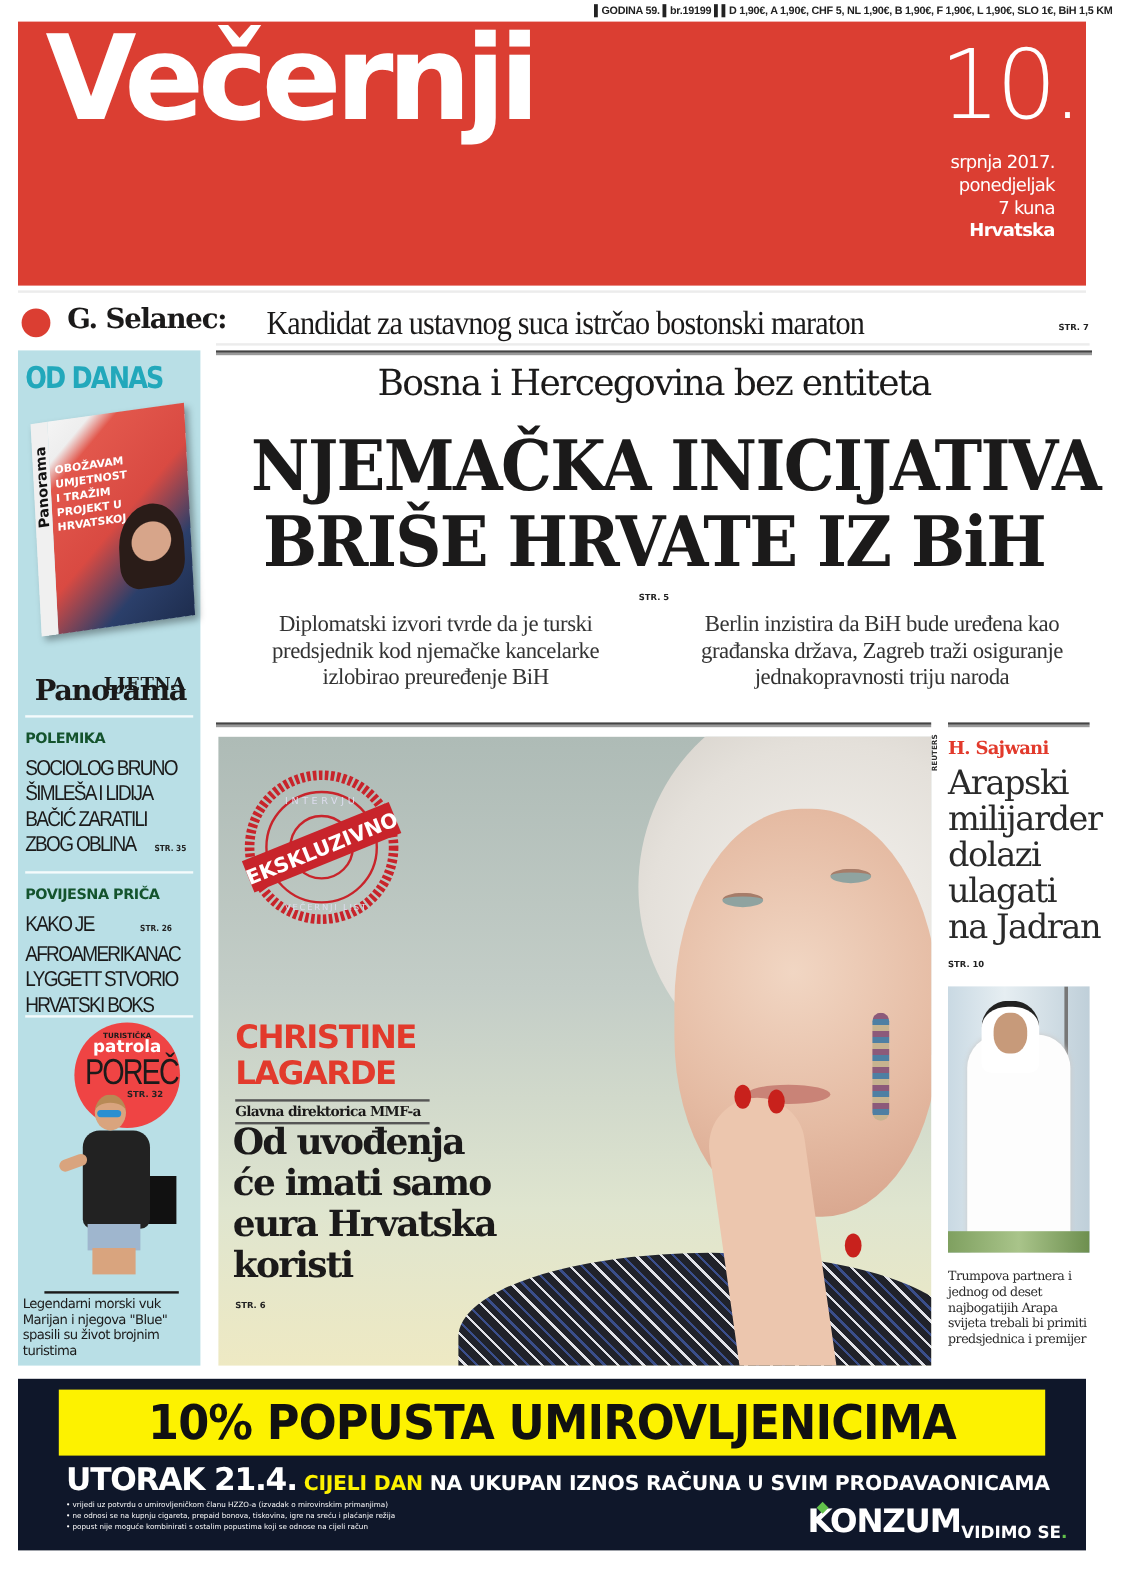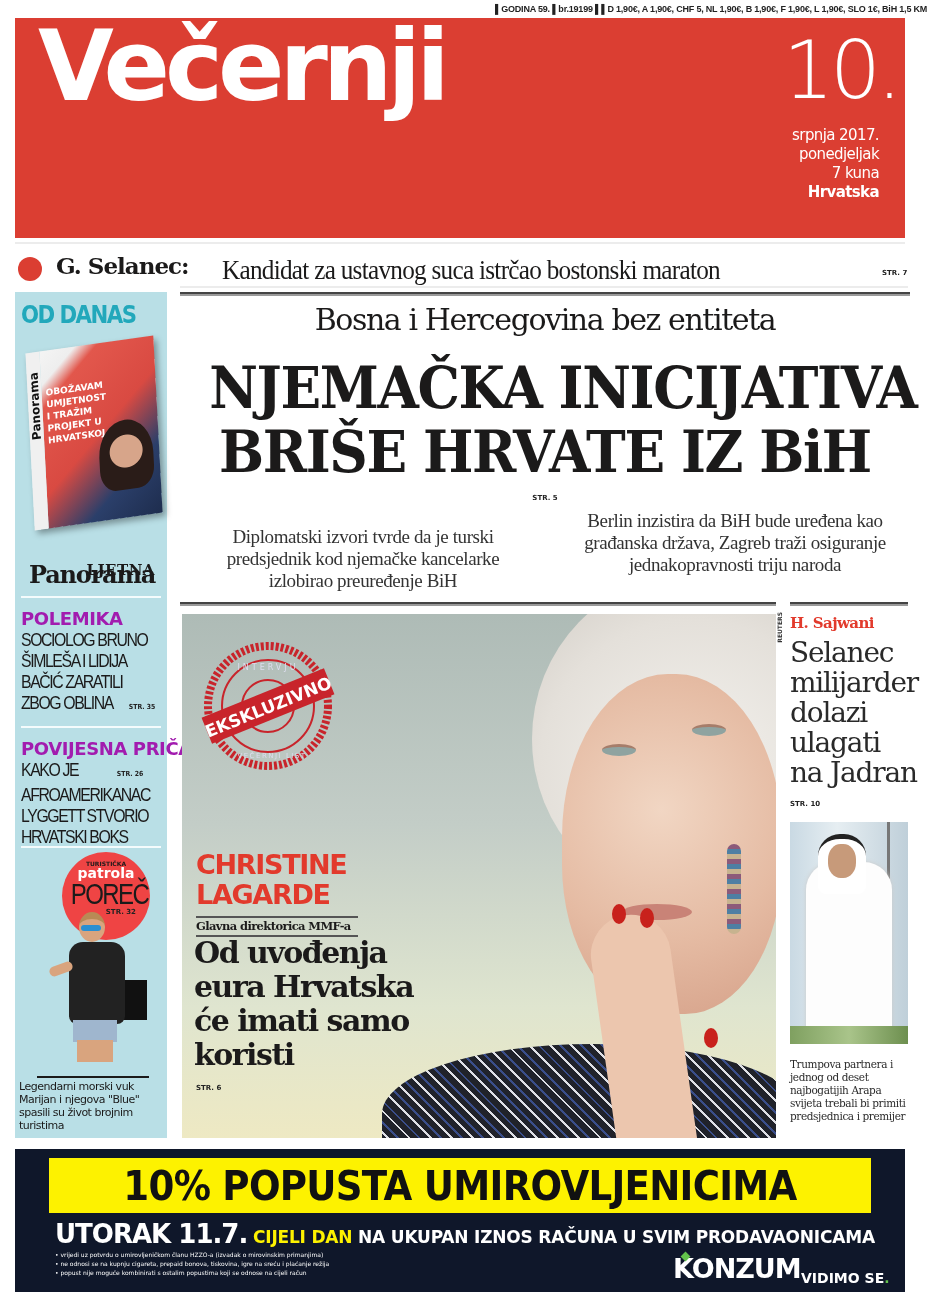--- a/index.html
+++ b/index.html
@@ -31,21 +31,21 @@
   
   .sidebar { left: 15px; top: 292px; width: 152px; height: 846px; background: #b9dfe6; }
   .sb-oddanas { position: absolute; left: 6px; top: 8px; font-family: "DejaVu Sans", sans-serif; font-weight: bold; font-size: 25px; color: #22a8bb; letter-spacing: -1.8px; transform: scaleX(0.85); transform-origin: left; white-space: nowrap; }
   .mag { position: absolute; left: 15px; top: 52px; width: 128px; height: 178px; background: linear-gradient(135deg,#f4f4f4 0%,#eee 12%,#e2574c 20%,#d94a42 50%,#2b3f6a 75%,#1e2d4e 100%); transform: skewY(-5deg) rotate(-3deg); box-shadow: 3px 4px 6px rgba(0,0,0,0.35); border-left: 14px solid #f0f0f0; }
   .mag-title { position: absolute; left: -14px; top: 20px; width: 14px; font-family: "DejaVu Sans", sans-serif; font-weight: bold; font-size: 12px; color: #111; writing-mode: vertical-rl; transform: rotate(180deg); }
   .mag-head { position: absolute; left: 4px; top: 36px; color: #fff; font-family: "DejaVu Sans", sans-serif; font-weight: bold; font-size: 9px; line-height: 12px; text-transform: uppercase; }
   .mag-face { position: absolute; right: 6px; top: 80px; width: 54px; height: 70px; border-radius: 50% 50% 30% 30%; background: radial-gradient(circle at 50% 45%, #d7a58a 0 34%, #2a1c18 36% 100%); }
   .sb-ljetna { position: absolute; right: 12px; top: 254px; font-family: "DejaVu Serif", serif; font-weight: bold; font-size: 15px; letter-spacing: 0.5px; color: #1b1a1a; margin-top: 15px; }
   .sb-panorama { position: absolute; right: 12px; top: 268px; font-family: "DejaVu Serif", serif; font-weight: bold; font-size: 24px; letter-spacing: -1.2px; color: #1b1a1a; }
   .sb-rule { position: absolute; left: 6px; width: 140px; height: 2px; background: #f4fbfc; }
-  .sb-sec { position: absolute; left: 6px; font-family: "DejaVu Sans", sans-serif; font-weight: bold; font-size: 18px; color: #a21caf; letter-spacing: -0.4px; white-space: nowrap; }
+  .sb-sec { position: absolute; left: 6px; font-family: "DejaVu Sans", sans-serif; font-weight: bold; font-size: 12px; color: #14532d; letter-spacing: -0.4px; white-space: nowrap; }
   .sb-story { position: absolute; left: 6px; font-family: "Liberation Sans", sans-serif; font-size: 18px; line-height: 21px; letter-spacing: -1.6px; transform: scaleX(0.88); transform-origin: left; color: #1b1a1a; white-space: nowrap; }
   .sb-story .str { letter-spacing: 0; margin-left: 18px; }
   .porec { position: absolute; left: 47px; top: 560px; width: 88px; height: 88px; border-radius: 50%; background: #ef4444; text-align: center; }
   .porec .k1 { display: block; margin-top: 8px; font-family: "DejaVu Sans", sans-serif; font-weight: bold; font-size: 6px; }
   .porec .k2 { display: block; font-family: "DejaVu Sans", sans-serif; font-weight: bold; font-size: 14px; color: #fff; line-height: 13px; }
   .porec .k3 { display: block; font-family: "Liberation Sans", sans-serif; font-size: 30px; line-height: 28px; letter-spacing: -2px; transform: scaleX(0.8); }
   .porec .str { display: block; text-align: right; padding-right: 14px; }
   .walker { position: absolute; left: 30px; top: 620px; width: 110px; height: 150px; }
   .walker .head { position: absolute; left: 34px; top: 0; width: 26px; height: 30px; border-radius: 50%; background: #d9a47e; border-top: 7px solid #b88a55; }
   .walker .glasses { position: absolute; left: 36px; top: 13px; width: 20px; height: 6px; background: #2a8fd1; border-radius: 3px; }
@@ -187,21 +187,21 @@
   <div class="sb-caption">Legendarni morski vuk Marijan i njegova "Blue" spasili su život brojnim turistima</div>
 </div>
 
 <div class="dbl-rule" style="left:180px;top:292px;width:730px;"></div>
 <div class="abs kicker">Bosna i Hercegovina bez entiteta</div>
 <div class="abs lead-head">
   <div>NJEMAČKA INICIJATIVA</div>
   <div>BRIŠE HRVATE IZ BiH</div>
 </div>
 <div class="abs lead-str str">STR. 5</div>
-<div class="abs lead-col" style="left:198px;margin-top:16px;">Diplomatski izvori tvrde da je turski predsjednik kod njemačke kancelarke izlobirao preuređenje BiH</div>
+<div class="abs lead-col" style="left:198px;">Diplomatski izvori tvrde da je turski predsjednik kod njemačke kancelarke izlobirao preuređenje BiH</div>
 <div class="abs lead-col" style="left:570px;">Berlin inzistira da BiH bude uređena kao građanska država, Zagreb traži osiguranje jednakopravnosti triju naroda</div>
 
 <div class="dbl-rule" style="left:180px;top:602px;width:596px;"></div>
 <div class="abs photo">
   <div class="hair"></div>
   <div class="face"></div>
   <div class="eye" style="left:420px;top:130px;"></div>
   <div class="eye" style="left:510px;top:110px;"></div>
   <div class="lips"></div>
   <div class="earring"></div>
@@ -223,53 +223,53 @@
     <text x="74" y="122" text-anchor="middle" font-family="DejaVu Sans, sans-serif" font-size="7" fill="#dde" letter-spacing="1.5">VEČERNJI LIST</text>
   </svg>
 
   <div class="photo-name">
     <div>CHRISTINE</div>
     <div>LAGARDE</div>
   </div>
   <div class="photo-role">Glavna direktorica MMF-a</div>
   <div class="photo-head">
     <div>Od uvođenja</div>
+    <div>će imati samo</div>
     <div>eura Hrvatska</div>
-    <div>će imati samo</div>
     <div>koristi</div>
   </div>
   <div class="photo-str str">STR. 6</div>
 </div>
 
 <div class="dbl-rule" style="left:790px;top:602px;width:118px;"></div>
 <div class="abs reuters">REUTERS</div>
 <div class="abs rc-name">H. Sajwani</div>
 <div class="abs rc-head">
-  <div>Selanec</div>
+  <div>Arapski</div>
   <div>milijarder</div>
   <div>dolazi</div>
   <div>ulagati</div>
   <div>na Jadran</div>
 </div>
 <div class="abs rc-str str">STR. 10</div>
 <div class="abs rc-photo">
   <div class="bldg"></div>
   <div class="kandura"></div>
   <div class="ghutra"></div>
   <div class="face2"></div>
   <div class="plant"></div>
 </div>
 <div class="abs rc-caption">Trumpova partnera i jednog od deset najbogatijih Arapa svijeta trebali bi primiti predsjednica i premijer</div>
 
 <div class="abs ad">
   <div class="ad-yellow">
     <div class="ad-title">10% POPUSTA UMIROVLJENICIMA</div>
   </div>
   <div class="ad-line">
-    <span class="big">UTORAK 11.7.</span>
+    <span class="big">UTORAK 21.4.</span>
     <span class="yl">CIJELI DAN</span>
     <span>NA UKUPAN IZNOS RAČUNA U SVIM PRODAVAONICAMA</span>
   </div>
   <div class="ad-notes">
     <div>• vrijedi uz potvrdu o umirovljeničkom članu HZZO-a (izvadak o mirovinskim primanjima)</div>
     <div>• ne odnosi se na kupnju cigareta, prepaid bonova, tiskovina, igre na sreću i plaćanje režija</div>
     <div>• popust nije moguće kombinirati s ostalim popustima koji se odnose na cijeli račun</div>
   </div>
   <div class="ad-logo">
     <span class="leaf"></span>

